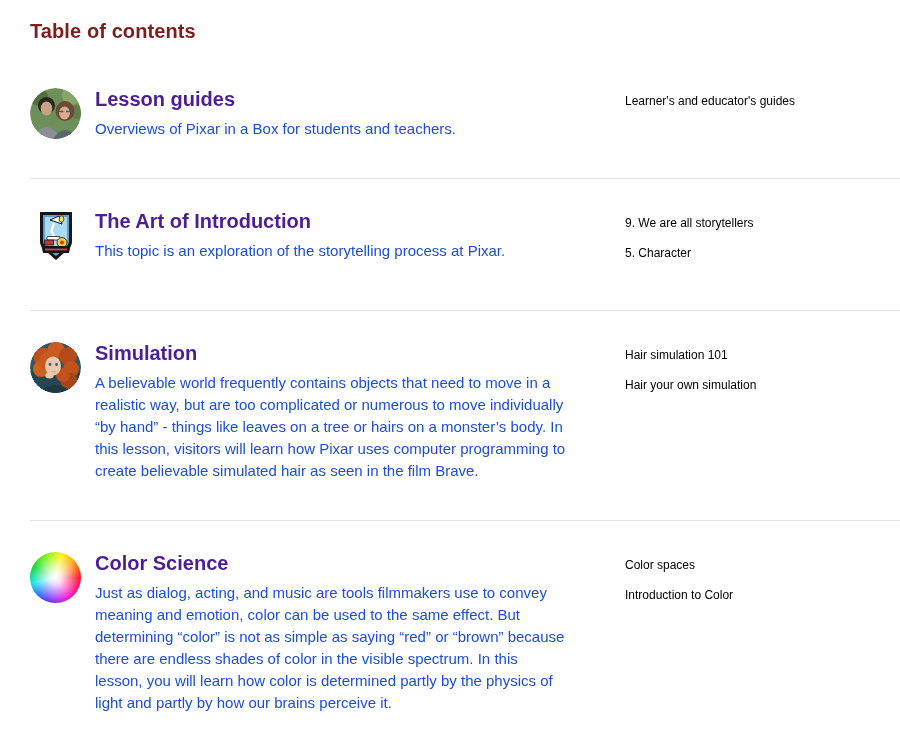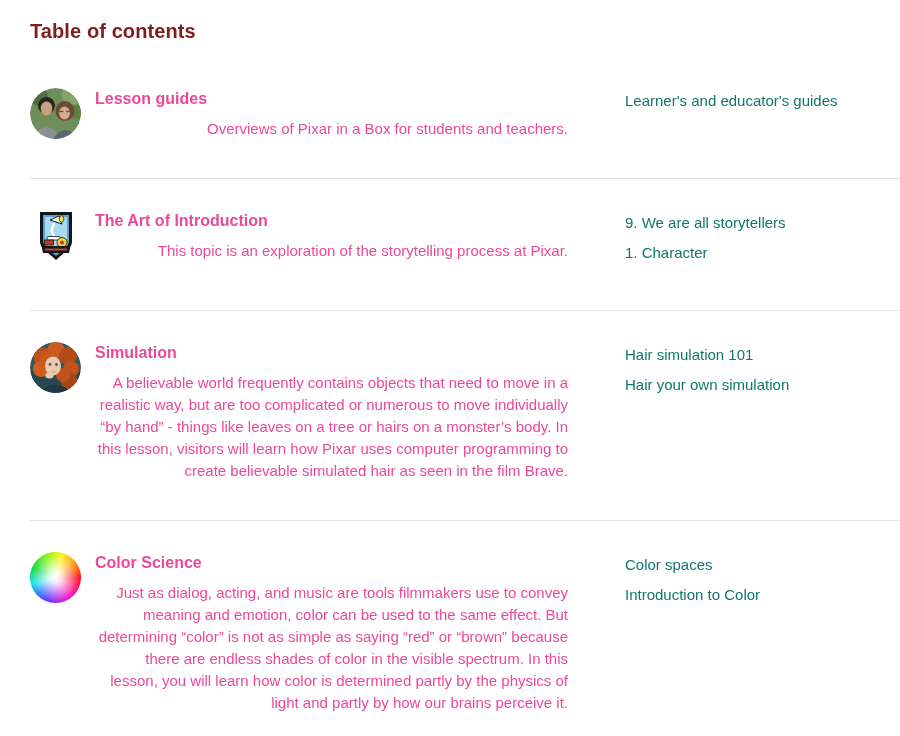--- a/index.html
+++ b/index.html
@@ -17,29 +17,29 @@
     display:grid;
     grid-template-columns:65px 473px 1fr;
     padding:31px 0 38px 0;
   }
   .toc-row.bordered{border-bottom:1px solid #e2e3e4;}
   .icon-cell{width:65px;}
   .icon-box{width:51px;height:51px;display:flex;align-items:center;justify-content:center;}
   .avatar{width:51px;height:51px;border-radius:50%;display:block;}
   .main-cell{padding-top:2px;}
   .section-title{
-    display:inline-block;font-size:16px;font-weight:700;color:#ec4899;
+    display:inline-block;font-size:20px;font-weight:700;color:#4c1d95;
     text-decoration:none;line-height:18px;margin:0 0 10px 0;cursor:pointer;
   }
   .section-desc{
-    margin:0;font-size:15px;line-height:22px;color:#ec4899;text-align:right;
+    margin:0;font-size:15px;line-height:22px;color:#1d4ed8;
   }
   .links-cell{padding-left:57px;padding-top:2px;}
   .toc-link{
-    display:block;font-size:15px;line-height:22px;color:#0f766e;
+    display:block;font-size:12px;line-height:22px;color:#000000;
     text-decoration:none;margin-bottom:8px;cursor:pointer;
   }
   .color-wheel{
     width:51px;height:51px;border-radius:50%;
     background:
       radial-gradient(circle at 50% 50%, #ffffff 0%, rgba(255,255,255,.85) 18%, rgba(255,255,255,0) 72%),
       conic-gradient(from 90deg,
         #ff0016 0deg, #ff00c8 55deg, #5a2bff 110deg, #1f6bff 135deg,
         #00e0e8 165deg, #00d929 205deg, #8ff500 255deg, #fff000 285deg,
         #ffa800 315deg, #ff3c00 345deg, #ff0016 360deg);
@@ -103,21 +103,21 @@
           <rect x="7" y="38.6" width="22" height="1.8" fill="#d14a33"></rect>
         </svg>
       </div>
     </div>
     <div class="main-cell">
       <a class="section-title">The Art of Introduction</a>
       <p class="section-desc">This topic is an exploration of the storytelling process at Pixar.</p>
     </div>
     <div class="links-cell">
       <a class="toc-link">9. We are all storytellers</a>
-      <a class="toc-link">1. Character</a>
+      <a class="toc-link">5. Character</a>
     </div>
   </section>
 
   <section class="toc-row bordered">
     <div class="icon-cell">
       <div class="icon-box">
         <svg class="avatar" viewBox="0 0 51 51">
           <defs>
               <clipPath id="clip3">
                 <circle cx="25.5" cy="25.5" r="25.5"></circle>

